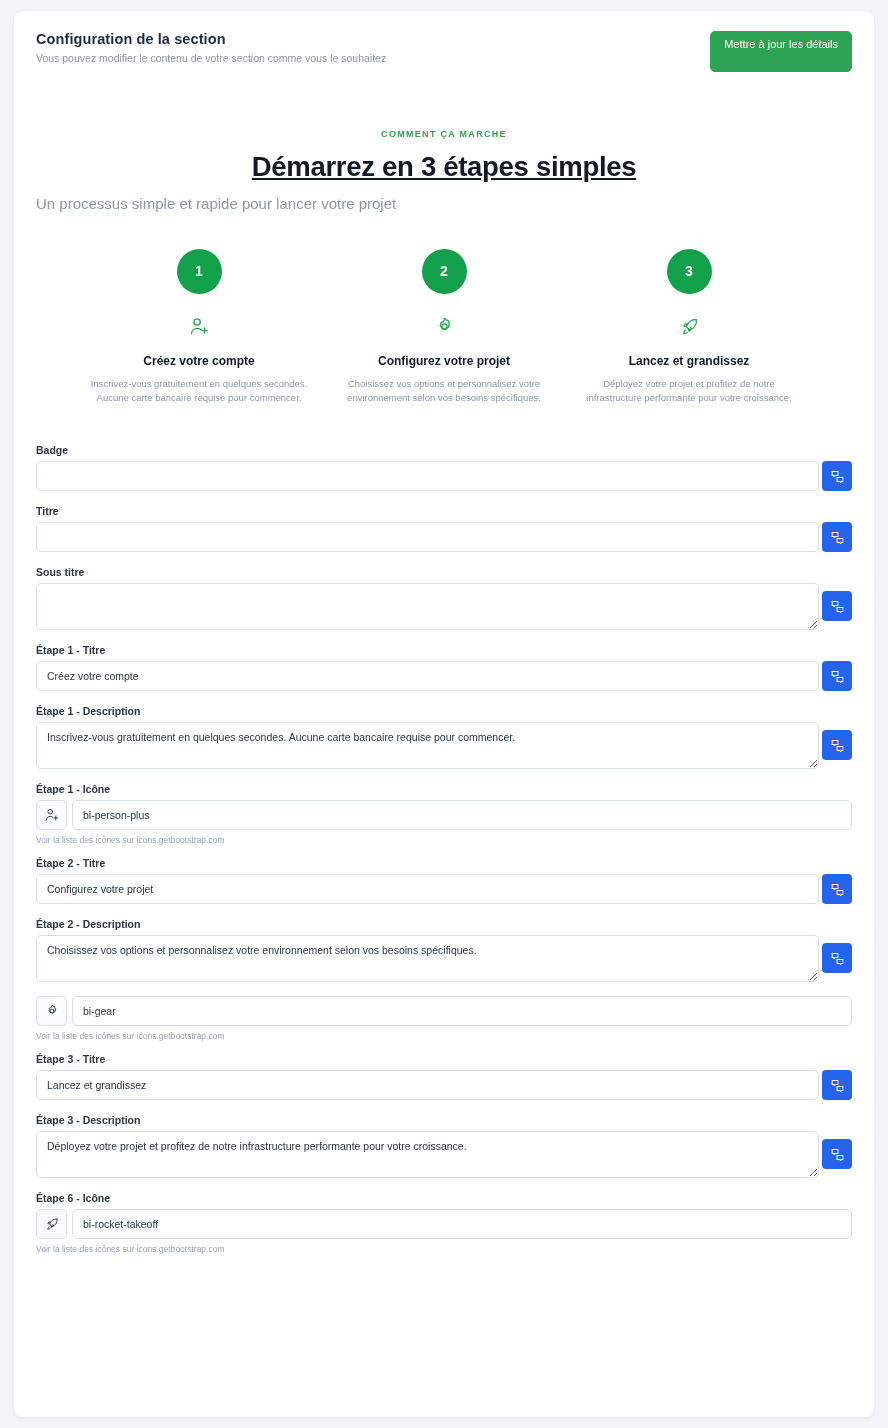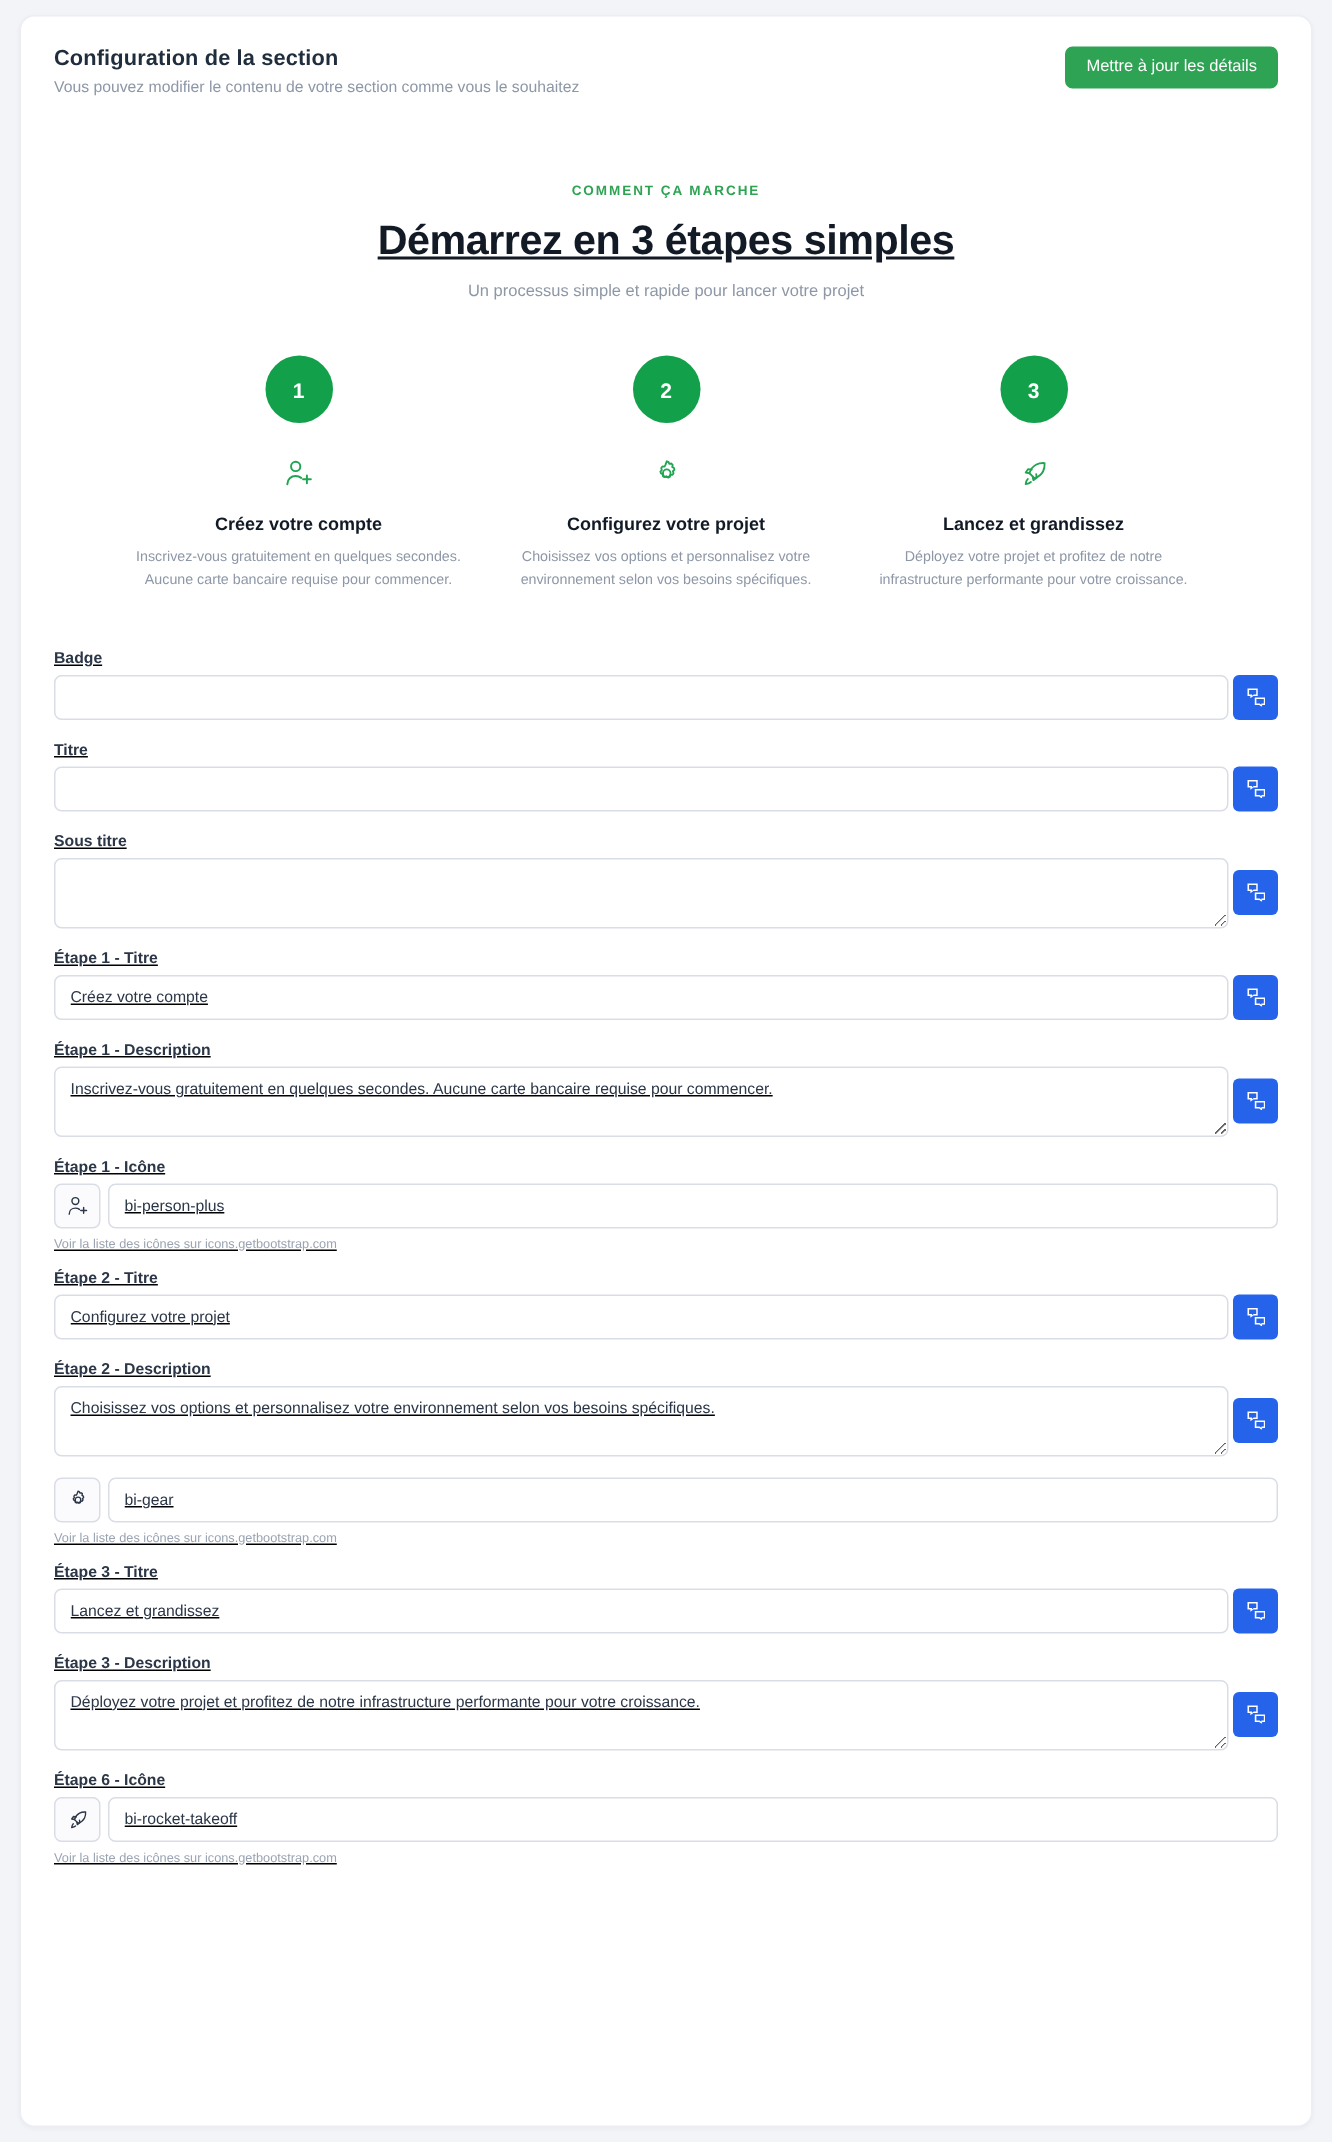--- a/index.html
+++ b/index.html
@@ -48,21 +48,21 @@
     color: #8d97a6;
     line-height: 1.3;
   }
   .btn-update {
     background: #2fa354;
     color: #fff;
     border: 1px solid #2fa354;
     border-radius: 5px;
     font-size: 11px;
     font-family: "Liberation Sans", sans-serif;
-    padding: 7px 13px 8px 13px;
+    padding: 7px 13px 21px 13px;
     cursor: pointer;
     white-space: nowrap;
     line-height: 1;
     margin-top: 2px;
   }
 
   
   .preview {
     padding: 57px 22px 0 22px;
   }
@@ -78,23 +78,22 @@
     text-align: center;
     margin-top: 12px;
     font-size: 27.5px;
     font-weight: bold;
     color: #121a26;
     letter-spacing: -0.3px;
     line-height: 1.15;
     text-decoration: underline;
   }
   .pv-sub {
-    text-align: center;
     margin-top: 12px;
-    font-size: 11px;
+    font-size: 15px;
     color: #8d97a6;
   }
   .pv-steps {
     margin-top: 37px;
     display: flex;
     align-items: flex-start;
     justify-content: center;
   }
   .pv-step {
     width: 245px;
@@ -132,21 +131,20 @@
     margin-top: 9px;
     font-size: 9.5px;
     line-height: 1.55;
     color: #8d97a6;
     padding: 0 6px;
   }
 
   
   .form {
     padding: 38px 22px 30px 22px;
-    text-decoration: underline;
   }
   .field { margin-bottom: 14px; }
   .field-label {
     font-size: 10.5px;
     font-weight: bold;
     color: #2b3647;
     margin-bottom: 5px;
     display: block;
   }
   .input-row {

